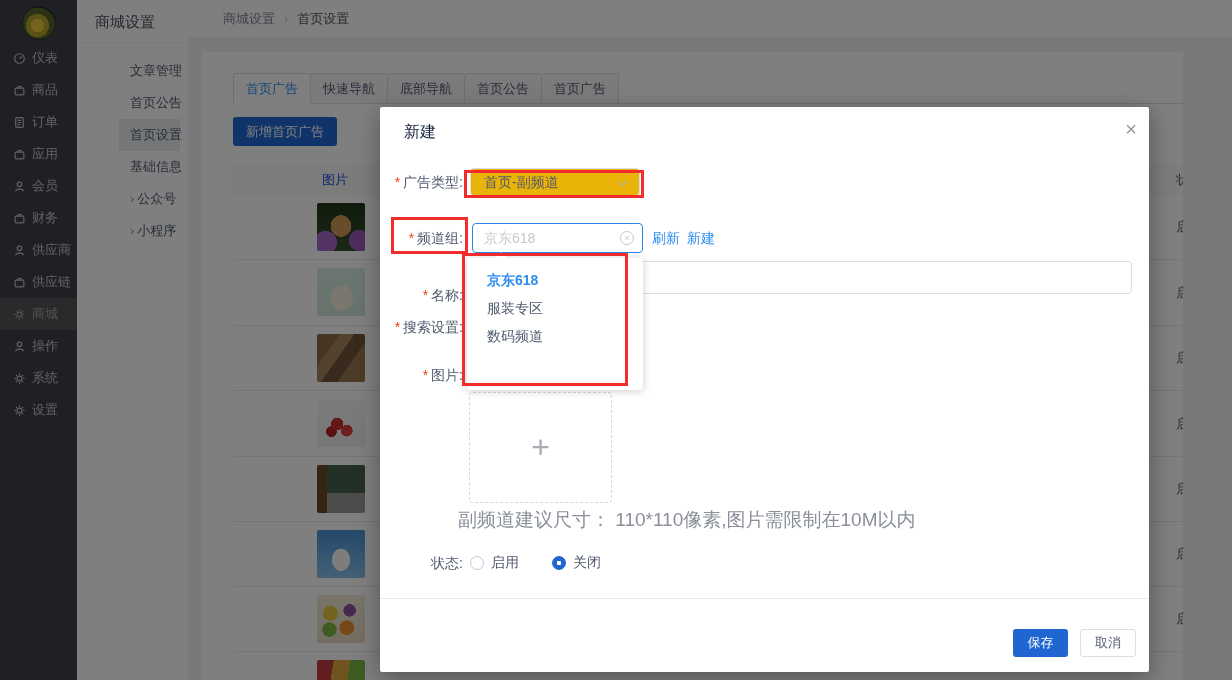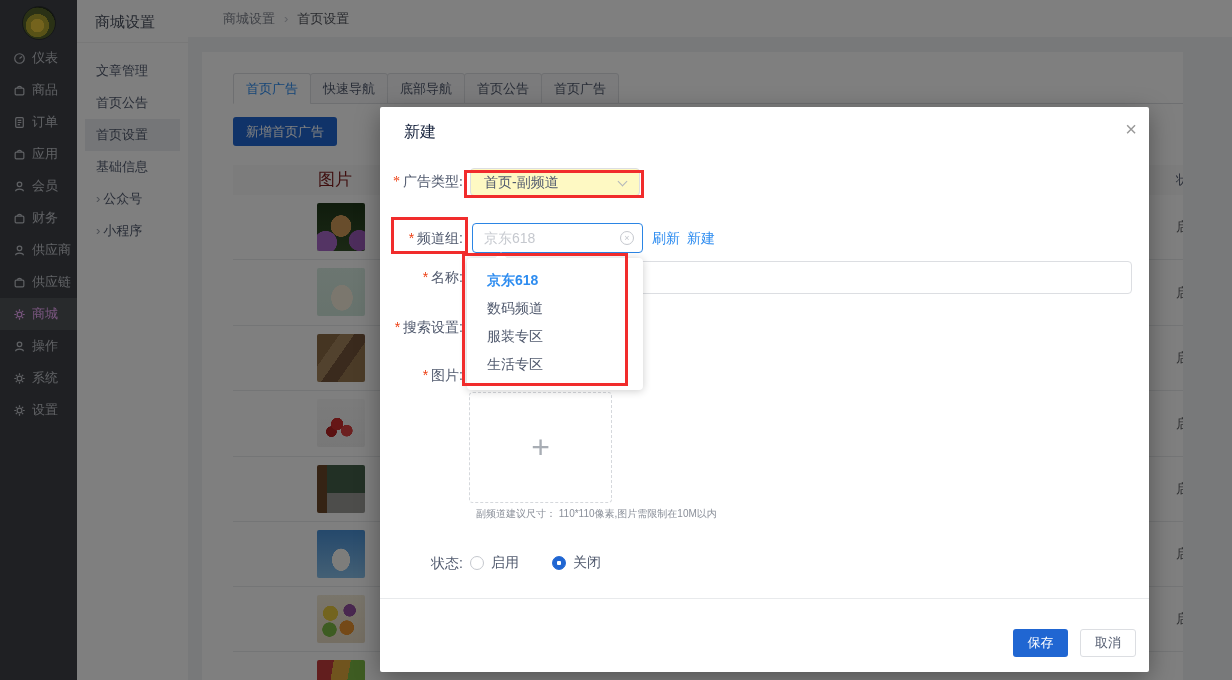--- a/index.html
+++ b/index.html
@@ -8,85 +8,85 @@
   #stage { position:relative; width:1232px; height:680px; background:#f0f2f5; overflow:hidden; }
 
   
   #primary-sidebar { position:absolute; left:0; top:0; width:77px; height:680px; background:#3e4147; z-index:10; }
   .avatar { position:absolute; left:22px; top:6px; width:34px; height:34px; border-radius:50%; border:1px solid #2a2c30; }
   #side-nav { position:absolute; left:0; top:42px; width:77px; }
   .side-item { height:32px; display:flex; align-items:center; padding-left:13px; color:#c0c3c9; cursor:pointer; }
   .side-item .icn { width:13px; height:13px; margin-right:6px; display:inline-flex; }
   .side-item .icn svg { width:13px; height:13px; }
   .side-item span.lbl { font-size:13px; }
-  .side-item.active { background:rgba(255,255,255,0.10); color:#f0abfc; }
+  .side-item.active { background:rgba(255,255,255,0.10); color:#a3a3a3; }
 
   
   #secondary-sidebar { position:absolute; left:77px; top:0; width:111px; height:680px; background:#fff; z-index:9; }
   .submenu-title { height:43px; line-height:43px; padding-left:18px; font-size:15px; color:#4a515f; border-bottom:1px solid #f0f0f0; }
-  #submenu-list { padding-top:12px; }
+  #submenu-list { padding-top:12px;padding-left:34px; }
   .sub-item { height:32px; line-height:32px; margin:0 8px; padding-left:11px; font-size:13px; color:#515a6e; cursor:pointer; white-space:nowrap; }
   .sub-item.active { background:#ebedf0; }
   .sub-item .arr { color:#9aa0aa; margin-right:3px; font-size:13px; }
 
   
   #top-header { position:absolute; left:188px; top:0; width:1044px; height:37px; background:#fff; z-index:8; }
   #breadcrumb { position:absolute; left:35px; top:0; height:37px; display:flex; align-items:center; font-size:13px; }
   #breadcrumb .bc-sep { margin:0 9px; color:#c0c4cc; }
   #breadcrumb .bc-a { color:#80858f; cursor:pointer; }
   #breadcrumb .bc-b { color:#51545c; }
 
   
   #content-card { position:absolute; left:202px; top:52px; width:981px; height:628px; background:#fff; z-index:7; }
   #tabs-bar { position:absolute; left:31px; top:21px; width:950px; height:31px; border-bottom:1px solid #dcdee2; display:flex; }
   .tab { height:31px; width:78px; margin-right:-1px; border:1px solid #dcdee2; border-radius:3px 3px 0 0; background:#f7f7f9; display:flex; align-items:center; justify-content:center; font-size:13px; color:#515a6e; cursor:pointer; }
   .tab.active { background:#fff; border-bottom:1px solid #fff; color:var(--accent); }
   #add-ad-button { position:absolute; left:31px; top:65px; width:104px; height:29px; background:var(--btn); color:#fff; font-size:13px; border:none; border-radius:3px; cursor:pointer; }
 
   #ad-table { position:absolute; left:31px; top:113px; width:950px; height:515px; overflow:hidden; }
   #table-header { position:absolute; left:0; top:0; width:950px; height:30px; background:#f8f8f9; }
-  #table-header .th-img { position:absolute; left:84px; top:0; width:36px; line-height:30px; text-align:center; color:#7f1d1d; font-size:17px; }
+  #table-header .th-img { position:absolute; left:84px; top:0; width:36px; line-height:30px; text-align:center; color:#1d4ed8; font-size:13px; }
   #table-header .th-status { position:absolute; left:943px; top:0; line-height:30px; color:#515a6e; font-size:13px; white-space:nowrap; }
   .t-row { position:absolute; left:0; width:950px; border-bottom:1px solid #e8eaec; background:#fff; }
   .t-thumb { position:absolute; left:84px; top:8px; width:48px; height:48px; border-radius:2px; cursor:pointer; }
   .t-status { position:absolute; left:943px; top:0; height:100%; display:flex; align-items:center; font-size:13px; color:#606266; white-space:nowrap; }
 
   
   #mask { position:absolute; left:0; top:0; width:1232px; height:680px; background:rgba(0,0,0,0.5); z-index:40; }
 
   
   #modal { position:absolute; left:380px; top:107px; width:769px; height:565px; background:#fff; border-radius:2px; box-shadow:0 6px 24px rgba(0,0,0,0.35); z-index:50; }
   #modal-title { position:absolute; left:24px; top:15px; font-size:16px; color:#17233d; }
   #modal-close { position:absolute; left:738px; top:10px; width:26px; height:26px; line-height:24px; text-align:center; font-size:20px; color:#999; cursor:pointer; }
   .m-label { position:absolute; left:0; width:83px; text-align:right; font-size:14px; color:#515a6e; white-space:nowrap; }
   .m-label .req { color:#ed4014; margin-right:3px; }
-  #lab-adtype { top:61px; height:28px; line-height:28px;font-family:Liberation Serif, serif; }
+  #lab-adtype { top:61px; height:28px; line-height:28px; }
   #lab-chgroup { top:116px; height:30px; line-height:30px; }
-  #lab-name { top:154px; height:33px; line-height:33px; }
+  #lab-name { top:172px; height:33px; line-height:33px; }
   #lab-display { top:210px; height:20px; line-height:20px; }
   #lab-image { top:258px; height:20px; line-height:20px; }
   #lab-status { top:441px; height:30px; line-height:30px;text-align:right; }
 
-  #adtype-select { position:absolute; left:90px; top:61px; width:170px; height:28px; border:1px solid #dcdee2; border-radius:4px; background:#fef9c3; cursor:pointer;text-decoration:underline; }
+  #adtype-select { position:absolute; left:90px; top:61px; width:170px; height:28px; border:1px solid #dcdee2; border-radius:4px; background:#eab308; cursor:pointer;text-decoration:underline; }
   #adtype-select .val { position:absolute; left:13px; top:0; line-height:26px; font-size:14px; color:#515a6e; }
   #adtype-select .chev { position:absolute; right:13px; top:9px; width:7px; height:7px; border-right:1.4px solid #b2b6bb; border-bottom:1.4px solid #b2b6bb; transform:rotate(45deg); }
 
   #chgroup-wrap { position:absolute; left:92px; top:116px; width:171px; height:30px; border:1px solid #2b85e4; border-radius:4px; background:#fff; }
   #chgroup-input { position:absolute; left:0; top:0; width:100%; height:100%; border:none; outline:none; padding:0 30px 0 11px; font-size:14px; font-family:inherit; color:#515a6e; background:transparent; }
   #chgroup-input::placeholder { color:#c5c8ce; }
   #chgroup-clear { position:absolute; right:8px; top:7px; width:14px; height:14px; border:1px solid #c5c8ce; border-radius:50%; color:#c5c8ce; font-size:9px; line-height:12px; text-align:center; cursor:pointer; }
   .m-link { position:absolute; top:116px; height:30px; line-height:30px; font-size:14px; color:var(--accent); cursor:pointer; }
   #refresh-link { left:272px; }
   #create-link { left:307px; }
 
   #name-input { position:absolute; left:92px; top:154px; width:660px; height:33px; border:1px solid #dcdee2; border-radius:4px; padding:0 11px; font-size:14px; font-family:inherit; color:#515a6e; outline:none; }
 
   #upload-box { position:absolute; left:89px; top:285px; width:143px; height:111px; border:1px dashed #d5d8dc; border-radius:4px; background:#fff; cursor:pointer; display:flex; align-items:center; justify-content:center; }
   #upload-box .plus { font-size:32px; font-weight:200; color:#a8adb4; }
-  #upload-hint { position:absolute; left:96px; top:400px; font-size:10px; color:#8a8f99; white-space:nowrap; }
+  #upload-hint { position:absolute; left:78px; top:400px; font-size:19px; color:#8a8f99; white-space:nowrap; }
 
   #status-radios { position:absolute; left:90px; top:441px; height:30px; display:flex; align-items:center; font-size:14px; color:#515a6e; }
   .radio { width:14px; height:14px; border-radius:50%; border:1px solid #c5c8ce; background:#fff; margin-right:7px; cursor:pointer; }
   .radio.on { border:1px solid var(--btn); background:radial-gradient(circle, #fff 0 2px, var(--btn) 2.5px); }
   .radio-gap { width:33px; }
 
   #modal-footer-line { position:absolute; left:0; top:491px; width:769px; border-top:1px solid #e8eaec; }
   #save-button { position:absolute; left:633px; top:522px; width:55px; height:28px; background:var(--btn); color:#fff; border:none; border-radius:3px; font-size:13px; cursor:pointer; }
   #cancel-button { position:absolute; left:700px; top:522px; width:56px; height:28px; background:#fff; color:#515a6e; border:1px solid #dcdee2; border-radius:3px; font-size:13px; cursor:pointer; }
 
@@ -345,23 +345,22 @@
 
     <div id="modal-footer-line"></div>
     <button id="save-button">保存</button>
     <button id="cancel-button">取消</button>
   </div>
 
   <div id="channel-dropdown">
     <div class="dd-arrow"></div>
     <div id="dd-list">
         <div class="dd-option selected">京东618</div>
+        <div class="dd-option">服装专区</div>
         <div class="dd-option">数码频道</div>
-        <div class="dd-option">服装专区</div>
-        <div class="dd-option">生活专区</div>
       </div>
   </div>
 
   <div class="red-box" id="red-box-adtype"></div>
   <div class="red-box" id="red-box-chgroup-label"></div>
   <div class="red-box" id="red-box-dropdown"></div>
 
 </div>
 
 </body></html>

